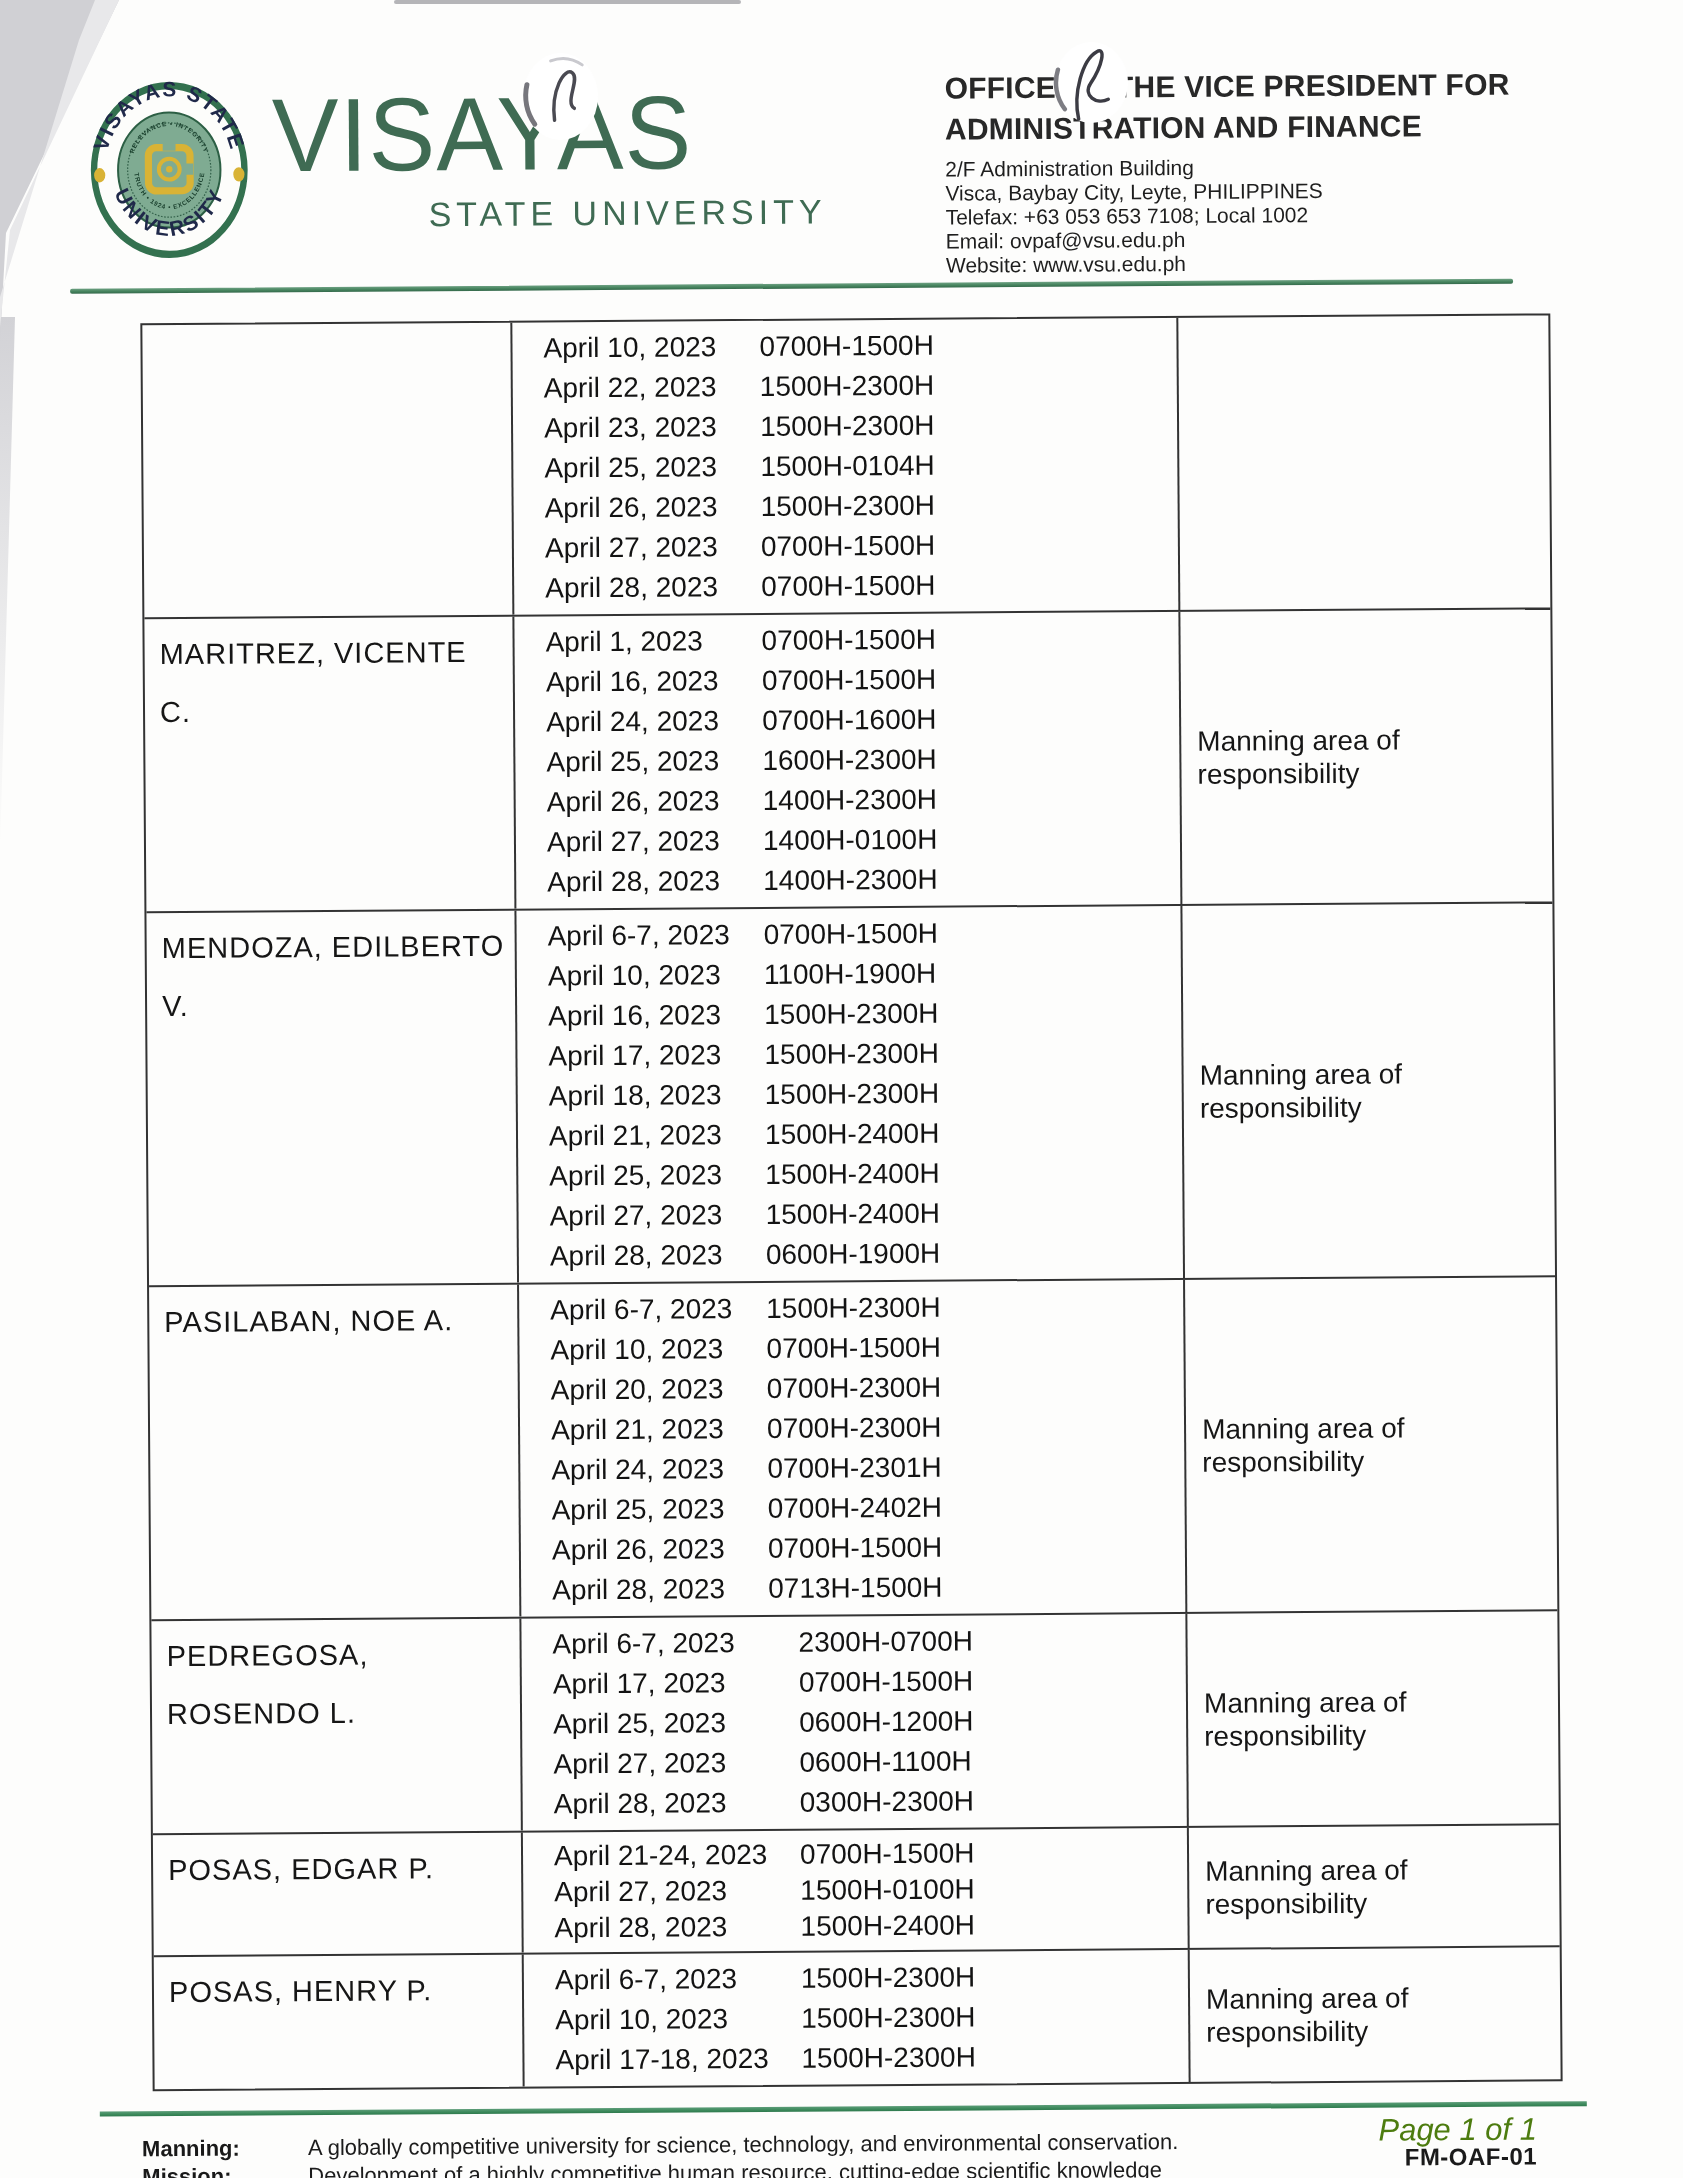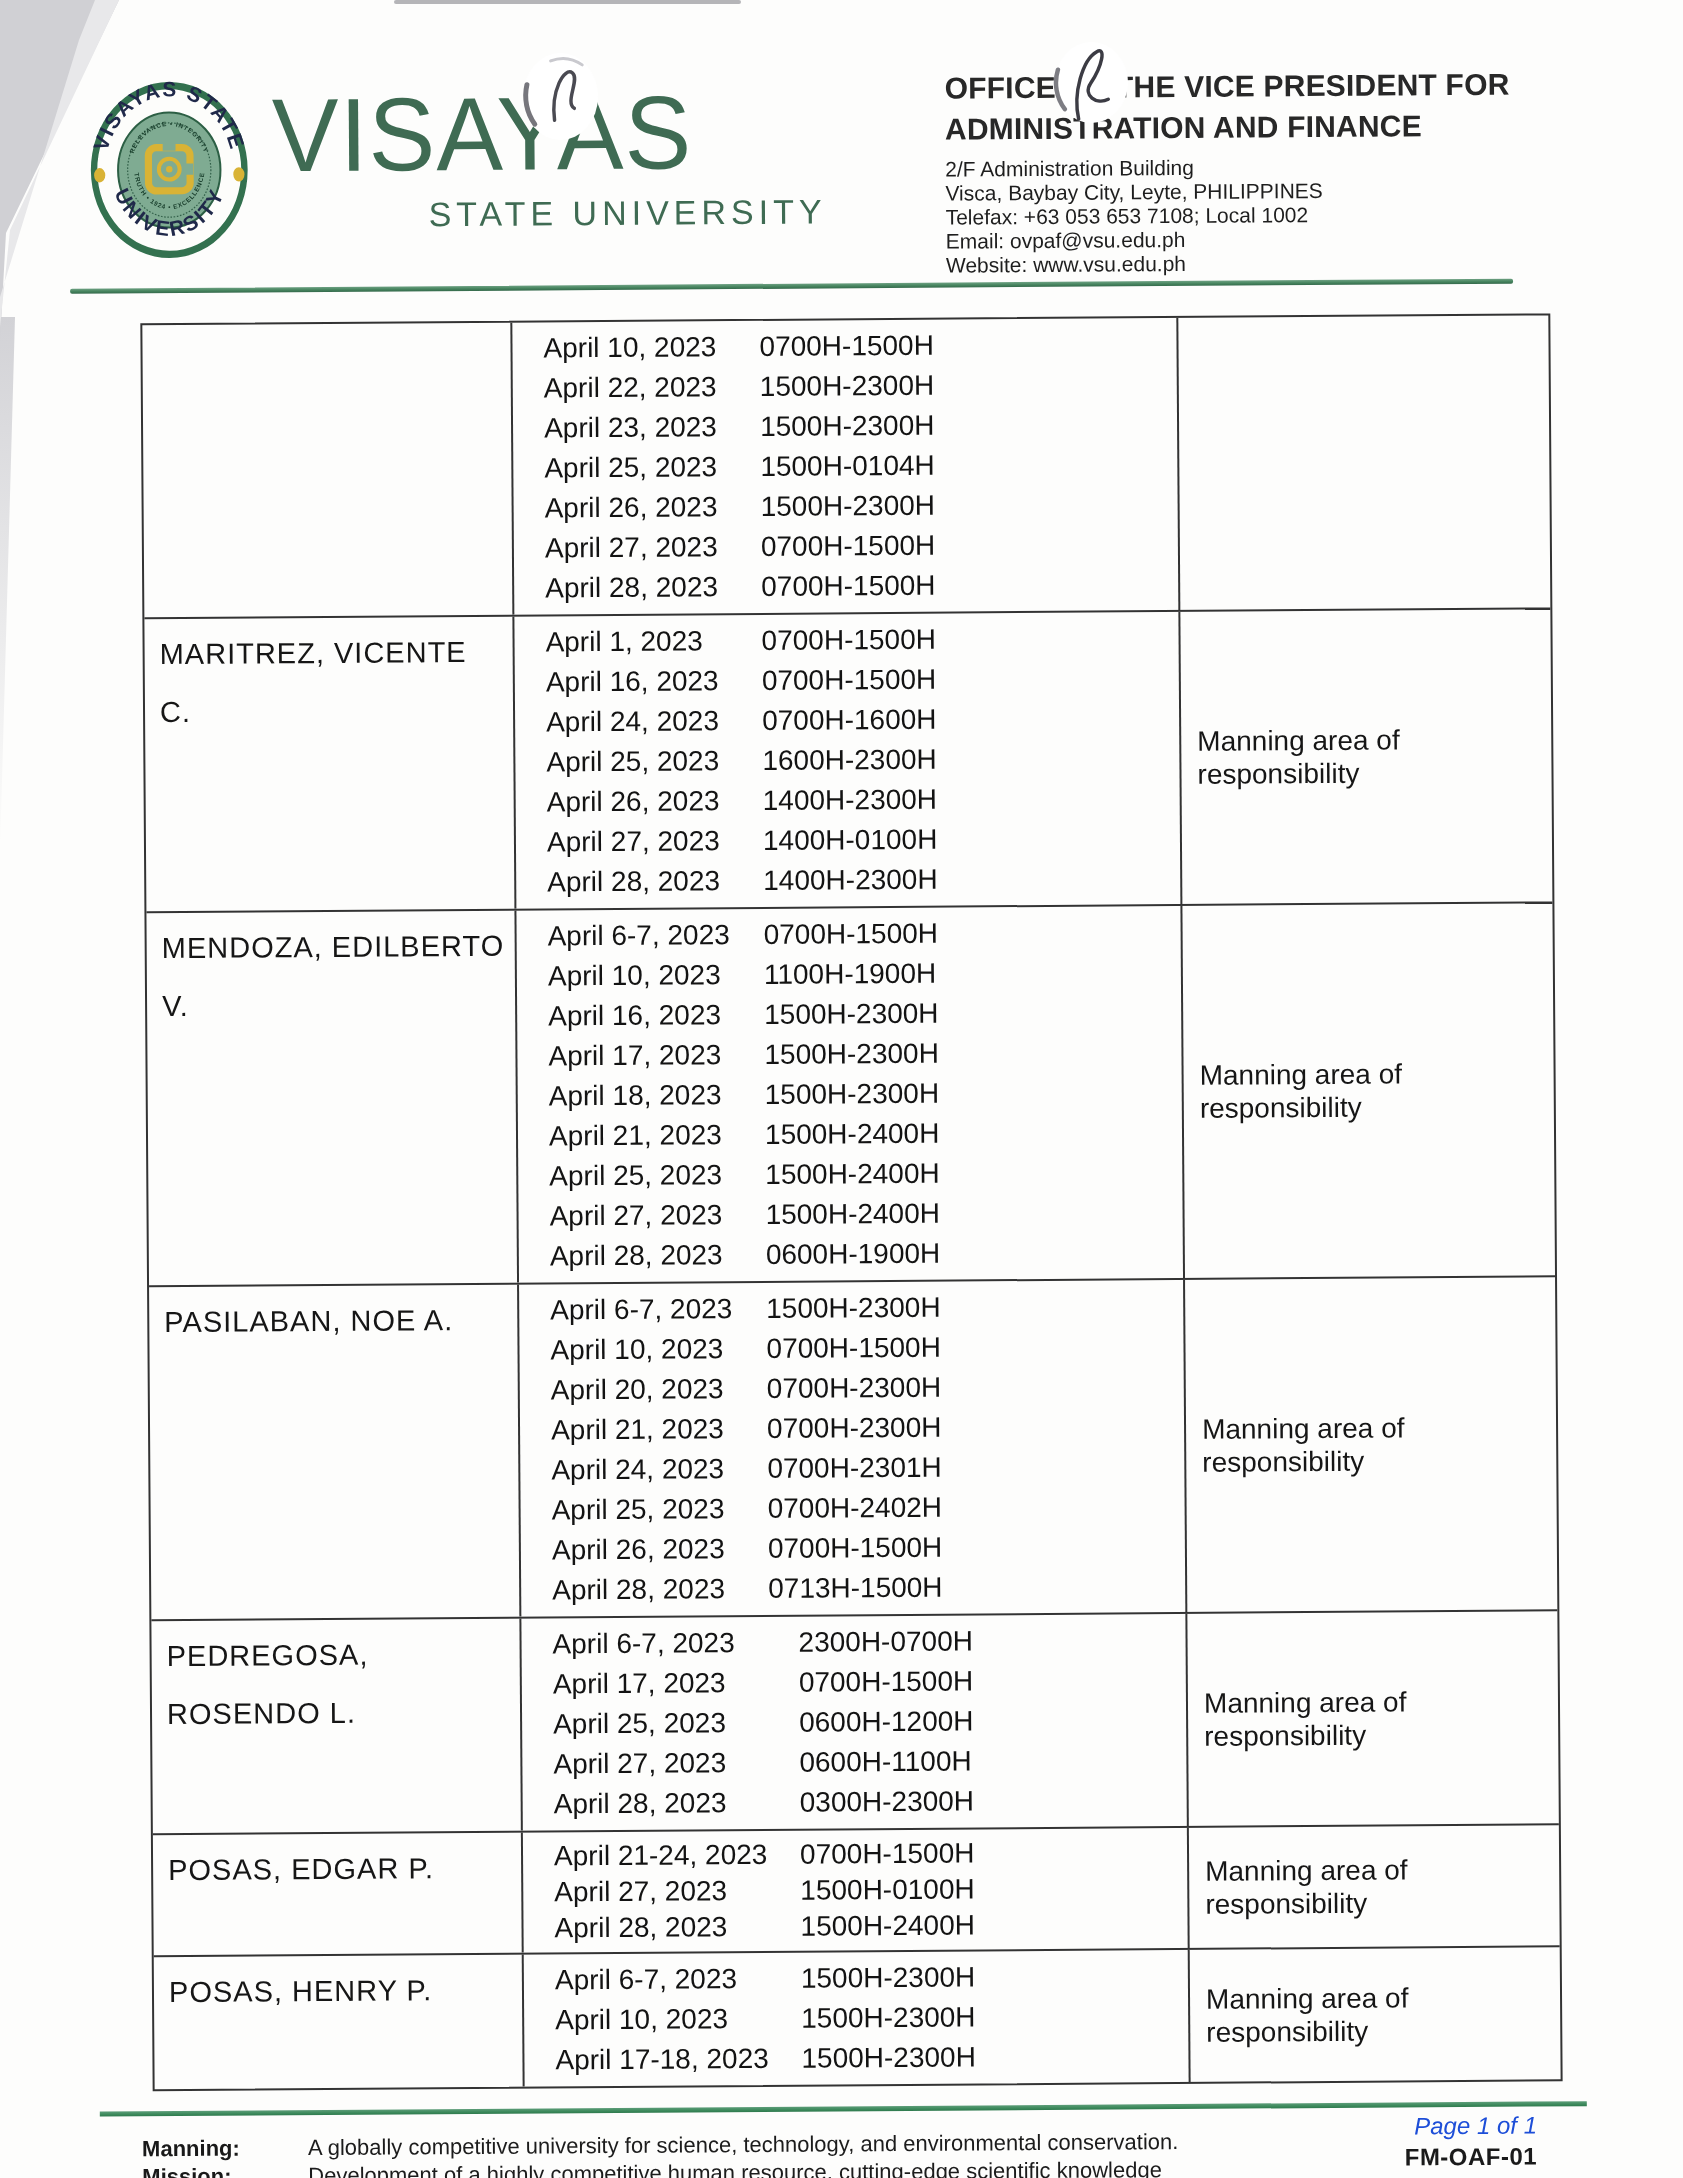--- a/index.html
+++ b/index.html
@@ -61,21 +61,21 @@
   .group:nth-child(n+5) .stime{padding-left:30px;}
   .group:nth-child(6) .sline{height:36px;}
   .cell-remarks{display:flex;align-items:center;padding-left:16px;}
   .remarks-text{width:255px;font-size:28px;line-height:1.18;color:#161616;}
 
   
   .footer-rule{
     position:absolute;left:92px;top:2106px;width:1487px;height:5px;
     background:linear-gradient(to bottom,#5d9d79,var(--footer-rule-green) 60%,#2f7a4e);
   }
-  .page-num{position:absolute;right:154px;top:2116px;font-size:24px;font-style:italic;color:#1d4ed8;}
+  .page-num{position:absolute;right:154px;top:2116px;font-size:31px;font-style:italic;color:#4d7c0f;}
   .form-code{position:absolute;right:154px;top:2147px;font-size:24px;font-weight:700;letter-spacing:0.5px;color:#1a1a1a;}
   .vm-label{position:absolute;left:134px;font-size:22px;font-weight:700;color:#191919;}
   .vm-text{position:absolute;left:300px;font-size:22px;color:#1c1c1c;white-space:nowrap;}
   .vision-row .vm-label,.vision-row .vm-text{top:2131px;}
   .mission-row .vm-label,.mission-row .vm-text{top:2159px;}
 
   
   .corner-wedge{
     position:absolute;left:0;top:0;width:131px;height:342px;z-index:4;
     background:#d0d0d4;

